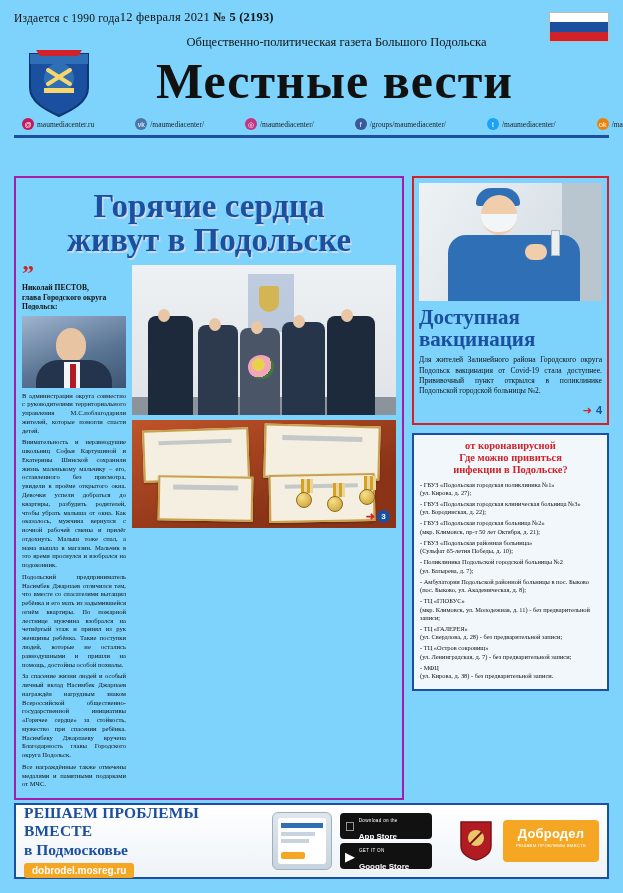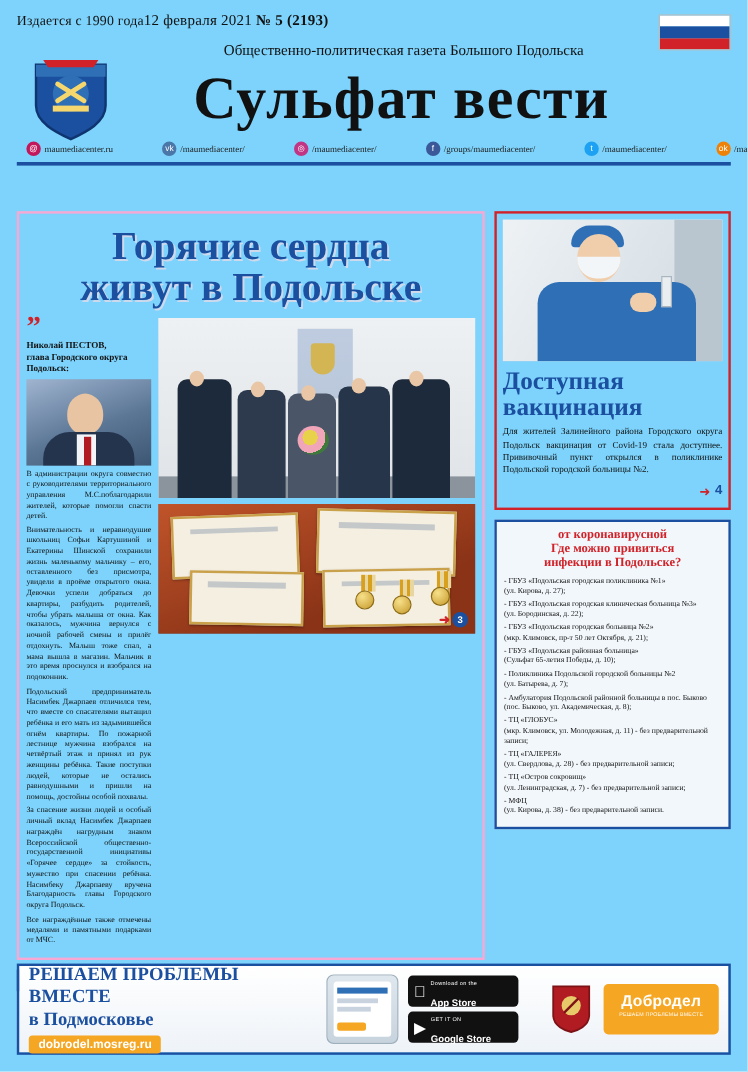--- a/index.html
+++ b/index.html
@@ -126,21 +126,21 @@
   .content {
     display: flex;
     padding: 8px 14px 0 14px;
     gap: 8px;
   }
   .col-left { width: 390px; }
   .col-right { width: 197px; }
 
   
   .lead {
-    border: 2px solid #f9a8d4;
+    border: 2px solid #a21caf;
     padding: 6px;
   }
   .lead-head {
     font-family: "Liberation Serif", serif;
     font-weight: bold;
     font-size: 33px;
     line-height: 1.02;
     color: #1b4fa0;
     text-align: center;
     letter-spacing: 0px;
@@ -429,21 +429,21 @@
       <div class="emblem">
         <svg viewBox="0 0 74 74" width="74" height="74">
           <path d="M8 10 h58 v34 c0 14 -16 22 -29 28 C24 66 8 58 8 44 Z" fill="#1b4fa0" stroke="#0f3570" stroke-width="2"></path>
           <path d="M8 10 h58 v10 H8 Z" fill="#2f6fb5"></path>
           <circle cx="37" cy="34" r="15" fill="#2f6fb5"></circle>
           <path d="M26 40 L48 26 M26 26 L48 40" stroke="#f5d76e" stroke-width="4" stroke-linecap="round"></path>
           <rect x="22" y="44" width="30" height="5" fill="#f5d76e"></rect>
           <path d="M14 6 h46 l-4 6 H18 Z" fill="#d12229"></path>
         </svg>
       </div>
-      <div class="paper-title">Сульфат вести</div>
+      <div class="paper-title">Местные вести</div>
     </div>
 
     <div class="social-row">
       <div class="social">
         <span class="sicon si-globe">@</span>
         <span>maumediacenter.ru</span>
       </div>
       <div class="social">
         <span class="sicon si-vk">vk</span>
         <span>/maumediacenter/</span>

